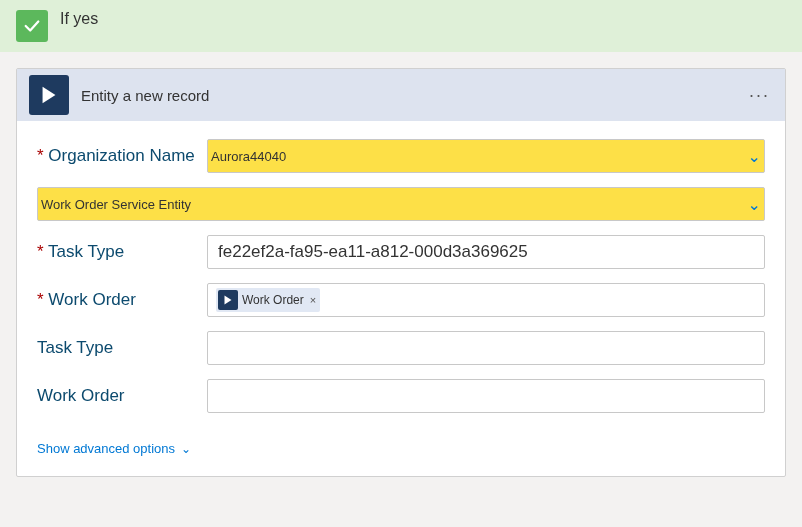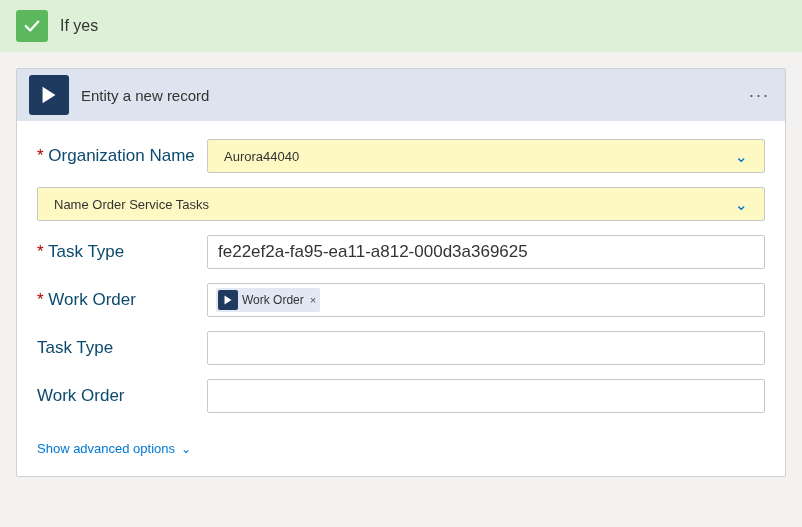--- a/index.html
+++ b/index.html
@@ -9,21 +9,21 @@
       width: 802px;
       min-height: 527px;
       display: flex;
       flex-direction: column;
     }
 
     
     .header-bar {
       background: #dff0d8;
       display: flex;
-      align-items: center;
+      align-items: flex-start;
       padding: 10px 16px;
       min-height: 52px;
       gap: 12px;
     }
     .header-check {
       width: 32px;
       height: 32px;
       background: #5cb85c;
       border-radius: 3px;
       display: flex;
@@ -119,24 +119,24 @@
       flex: 1;
       position: relative;
     }
 
     
     .field-dropdown {
       width: 100%;
       height: 34px;
       border: 1px solid #c8c8c8;
       border-radius: 2px;
-      background: #fef9c3;
-      display: flex;
-      align-items: center;
-      padding: 0 16px;
+      background: #fde047;
+      display: flex;
+      align-items: center;
+      padding: 0 3px;
       cursor: pointer;
       font-size: 13px;
       color: #333;
       justify-content: space-between;
     }
     .dropdown-arrow {
       color: #0078d4;
       font-size: 16px;
       flex-shrink: 0;
     }
@@ -255,21 +255,21 @@
         <div class="field-dropdown">
           <span>Aurora44040</span>
           <span class="dropdown-arrow">⌄</span>
         </div>
       </div>
     </div>
 
     <div class="form-row">
       <div class="form-control">
         <div class="field-dropdown">
-          <span>Name Order Service Tasks</span>
+          <span>Work Order Service Entity</span>
           <span class="dropdown-arrow">⌄</span>
         </div>
       </div>
     </div>
 
     <div class="form-row">
       <div class="form-label required">
         <span>Task Type</span>
       </div>
       <div class="form-control">

